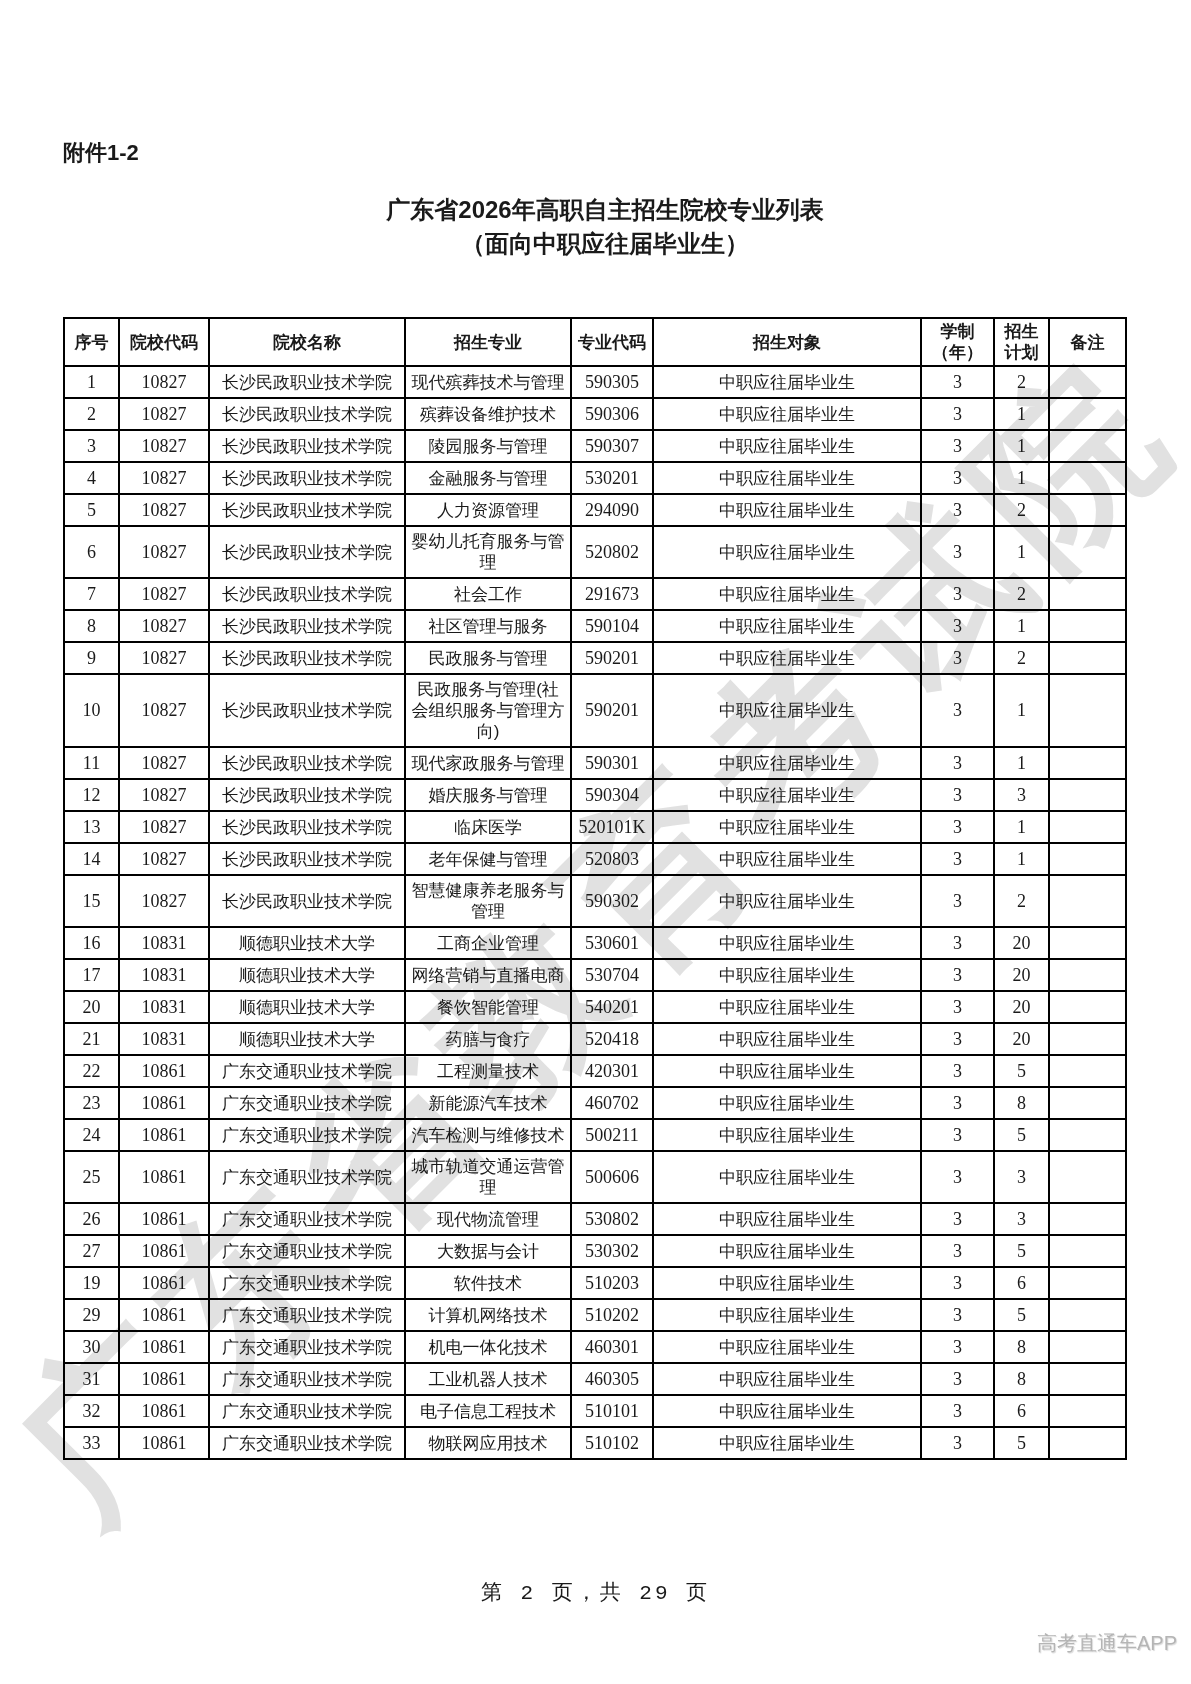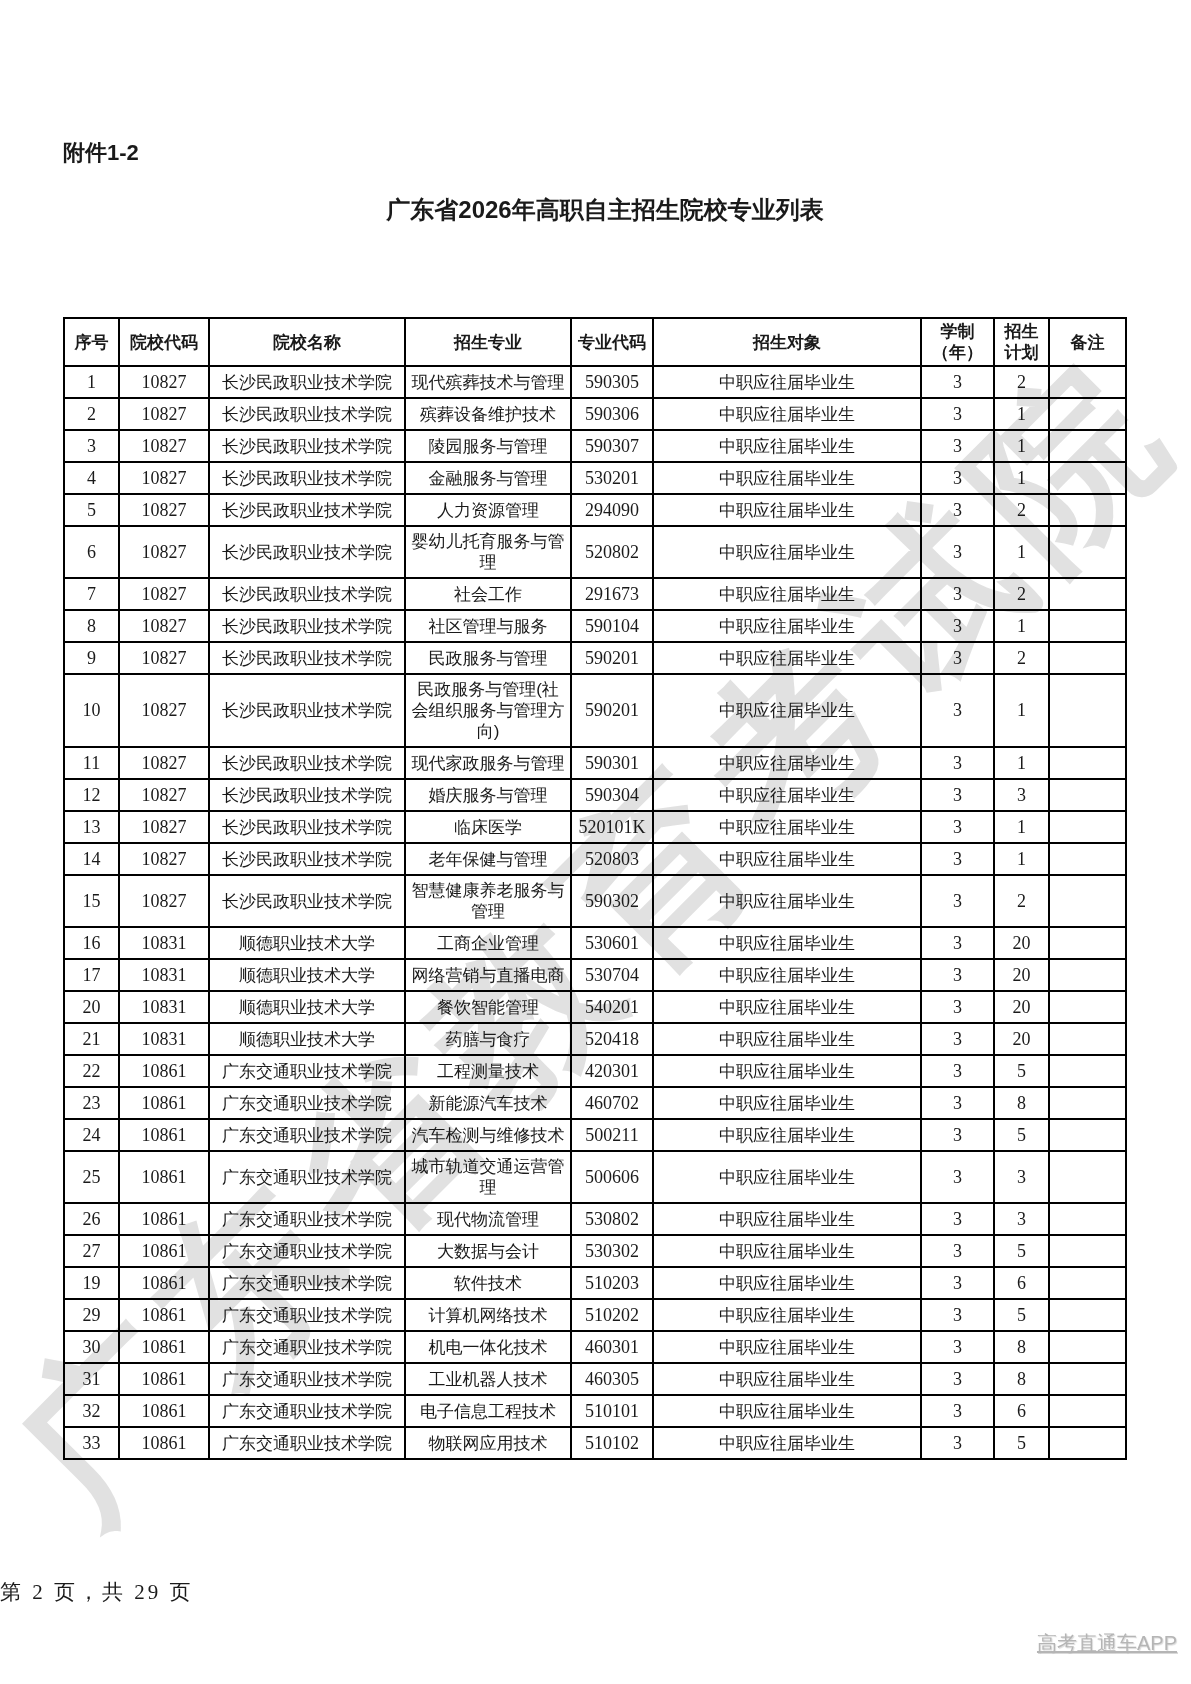--- a/index.html
+++ b/index.html
@@ -90,48 +90,48 @@
   .col-major   { width: 166px; }
   .col-mcode   { width: 82px;  }
   .col-target  { width: 268px; }
   .col-years   { width: 73px;  }
   .col-plan    { width: 55px;  }
   .col-remark  { width: 77px;  }
   .footer-page {
     position: absolute;
     left: 0; right: 0;
     top: 1578px;
-    text-align: left;
-    font-family: Liberation Serif, serif;
+    text-align: center;
+    font-family: Liberation Mono, monospace;
     font-size: 21px;
     letter-spacing: 3px;
     z-index: 1;
   }
   .branding {
     position: absolute;
     right: 14px;
     top: 1630px;
     font-size: 20px;
     color: #b5b5b5;
     text-shadow: 1px 1px 1px rgba(0,0,0,0.15);
     z-index: 1;
-    text-decoration: underline;
   }
 </style>
 </head>
 <body>
 
 <div class="page">
 
   <div class="watermark">广东省教育考试院</div>
 
   <div class="attachment">附件1-2</div>
 
   <div class="title-block">
     <div class="title-line">广东省2026年高职自主招生院校专业列表</div>
+    <div class="title-line">（面向中职应往届毕业生）</div>
   </div>
 
   <table class="doc-table">
     <colgroup>
       <col class="col-index">
         <col class="col-code">
         <col class="col-school">
       <col class="col-major">
         <col class="col-mcode">
         <col class="col-target">

